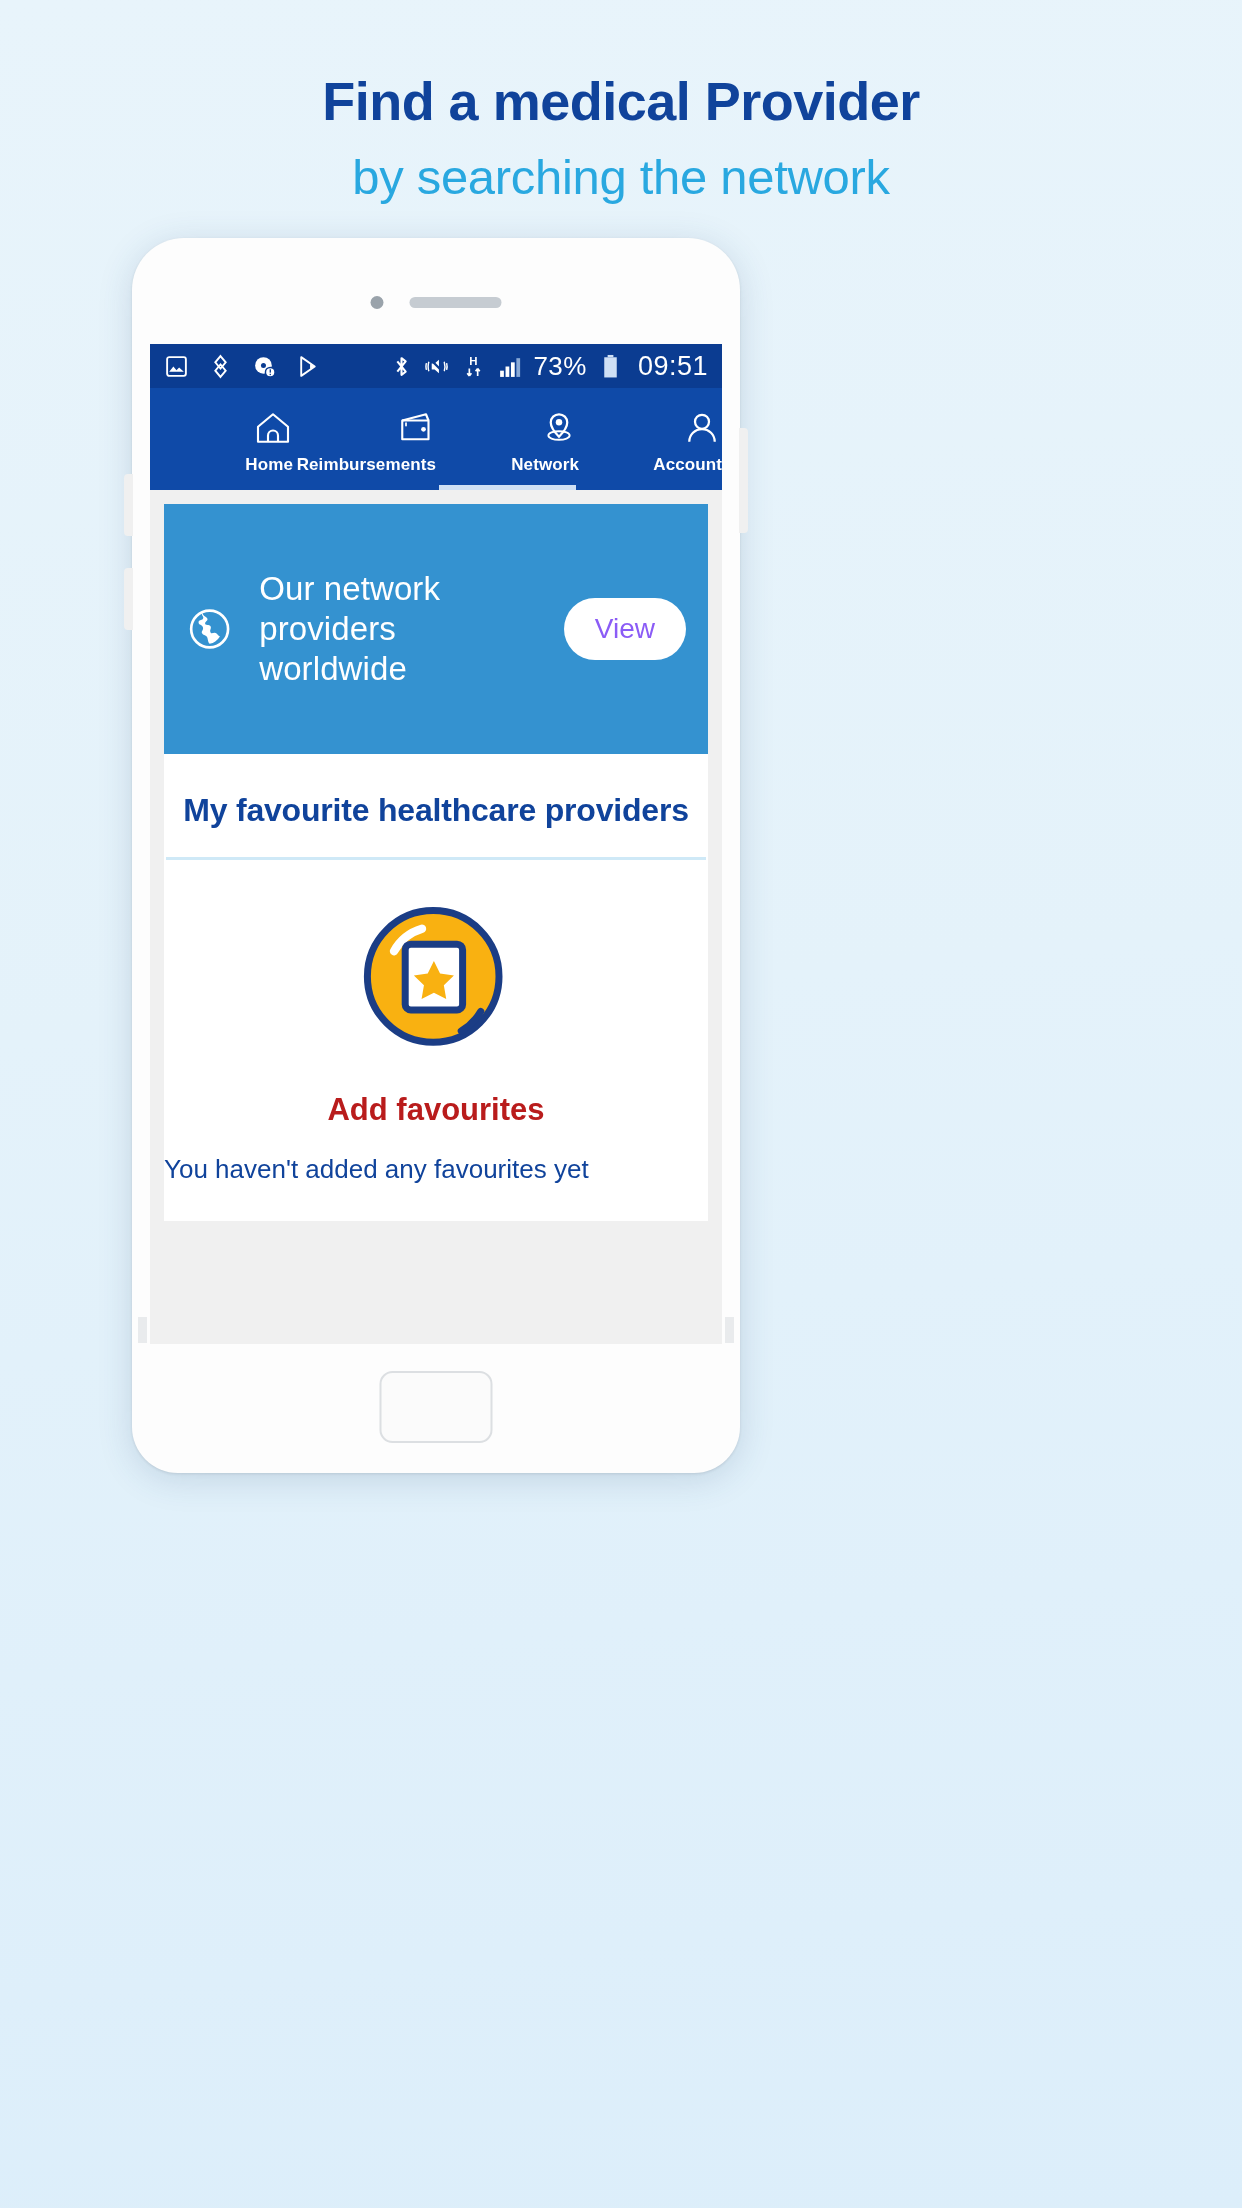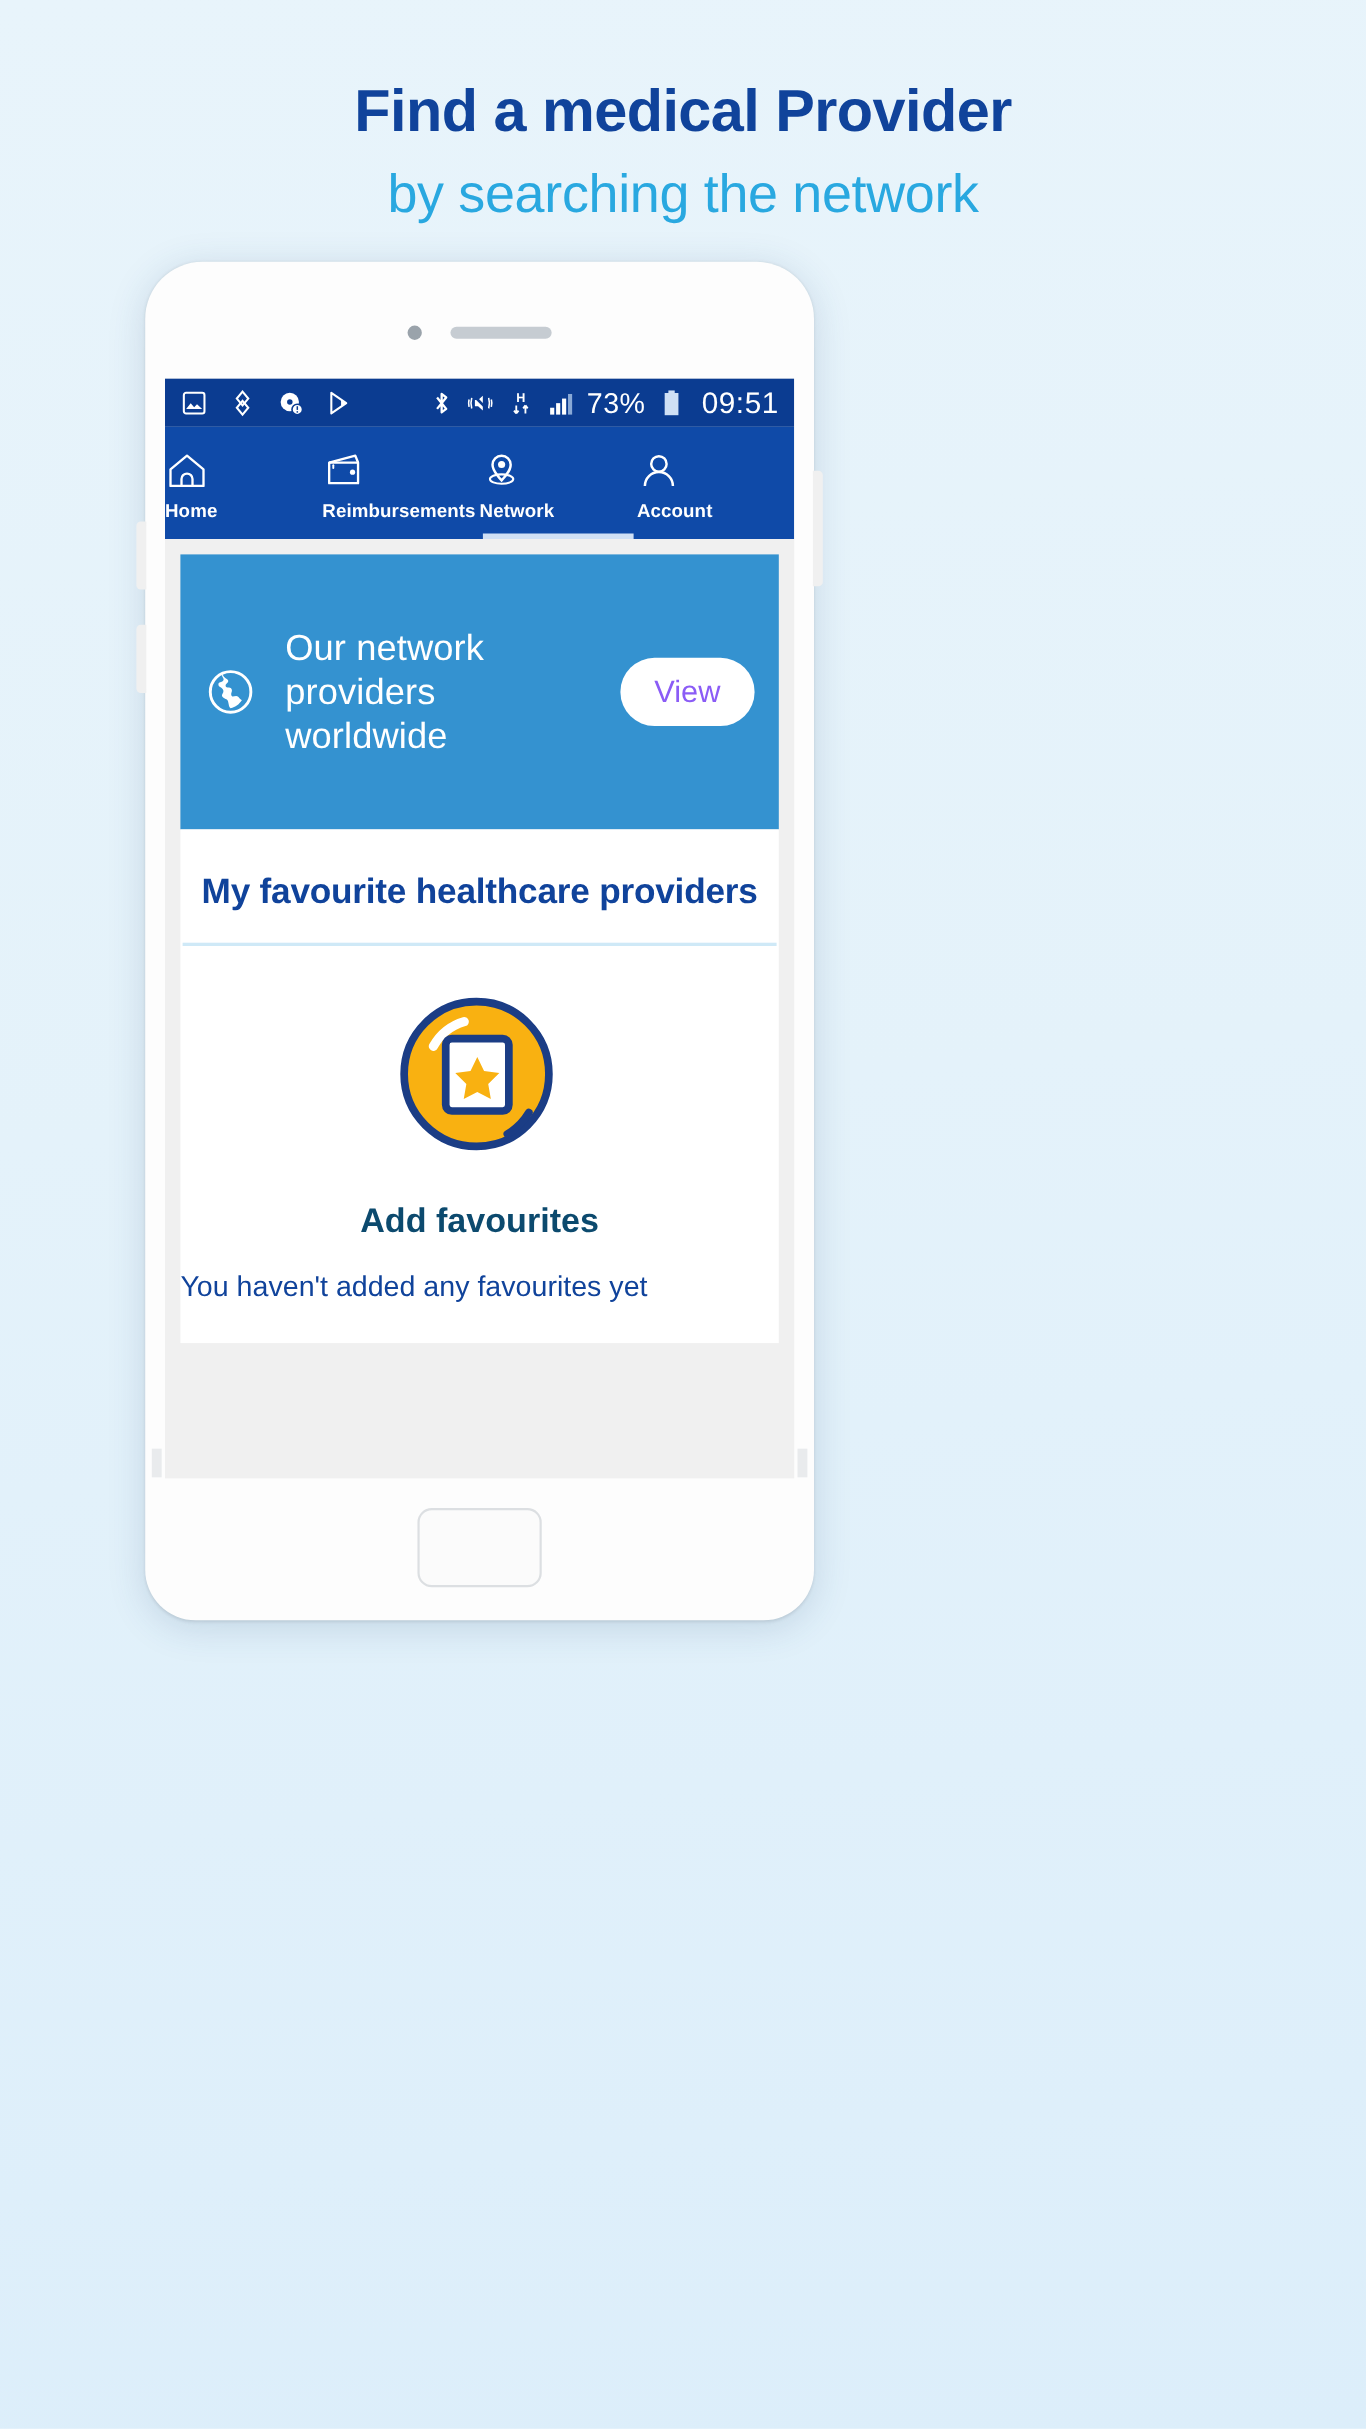--- a/index.html
+++ b/index.html
@@ -74,21 +74,21 @@
   .sb-right { display:flex; align-items:center; gap:11px; margin-left:auto; }
   .sb-ico { width:25px; height:25px; display:block; }
   .sb-pct { font-size:26px; font-weight:400; letter-spacing:.5px; }
   .sb-time { font-size:27px; font-weight:400; letter-spacing:.5px; margin-left:4px; }
 
   
   .navbar {
     height:102px; background:#0f4aa8; display:flex; position:relative;
   }
   .tab {
-    flex:1; display:flex; flex-direction:column; align-items:flex-start;
+    flex:1; display:flex; flex-direction:column; align-items:flex-end;
     justify-content:center; gap:7px; position:relative; padding-top:4px;
   }
   .tab svg { display:block; }
   .tab-label { color:#fff; font-size:17px; font-weight:bold; letter-spacing:.1px; white-space:nowrap; }
   .tab.active::after {
     content:""; position:absolute; left:3px; right:3px; bottom:0;
     height:5px; background:#cfe0f5;
   }
 
   
@@ -109,21 +109,21 @@
 
   
   .fav-card { background:#fff; margin:0 14px; padding-bottom:36px; }
   .fav-title {
     color:#10439b; font-size:32px; font-weight:bold;
     text-align:center; padding:38px 0 28px 0; letter-spacing:-.2px;
   }
   .fav-divider { height:3px; background:#cfe9f7; margin:0 2px; }
   .fav-ico-wrap { display:flex; justify-content:center; padding:38px 0 12px 0; }
   .fav-link {
-    color:#0c4a6e; font-size:31px; font-weight:bold;
+    color:#b91c1c; font-size:31px; font-weight:bold;
     text-align:center; padding-top:14px;
   }
   .fav-empty {
     color:#10439b; font-size:26px; text-align:left; padding-top:26px;
     font-weight:400;
   }
 </style>
 </head>
 <body>
 

